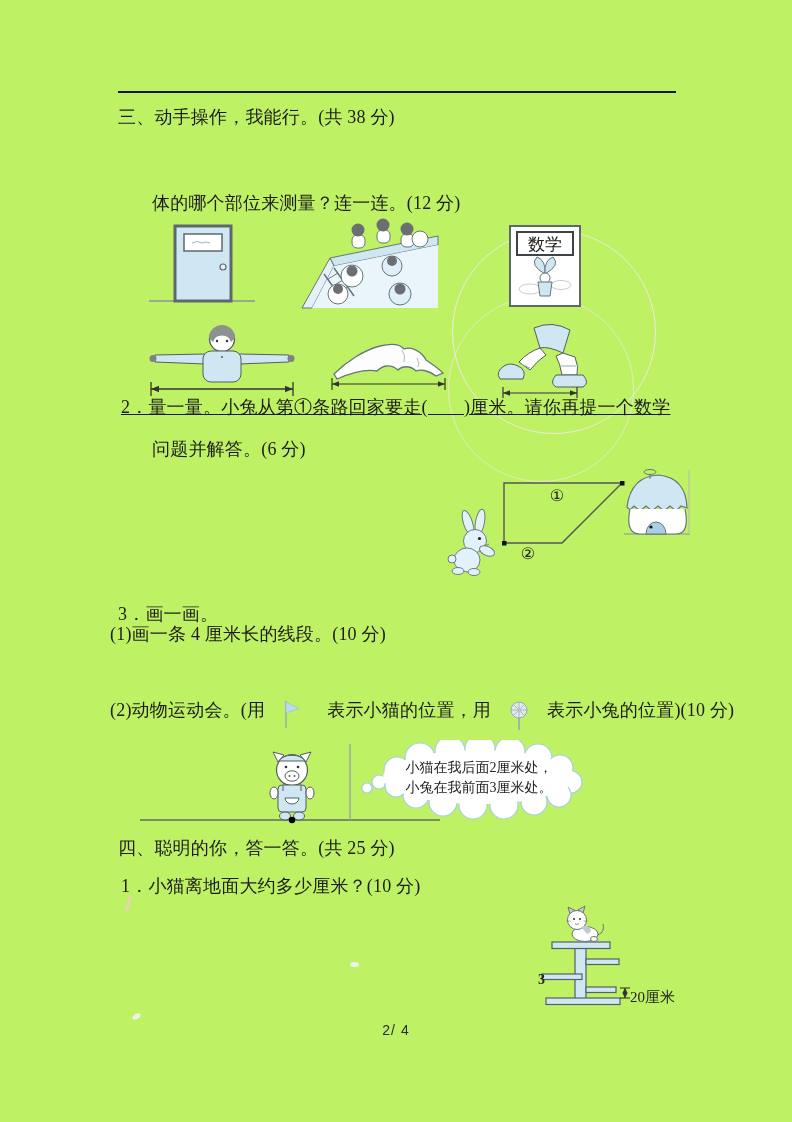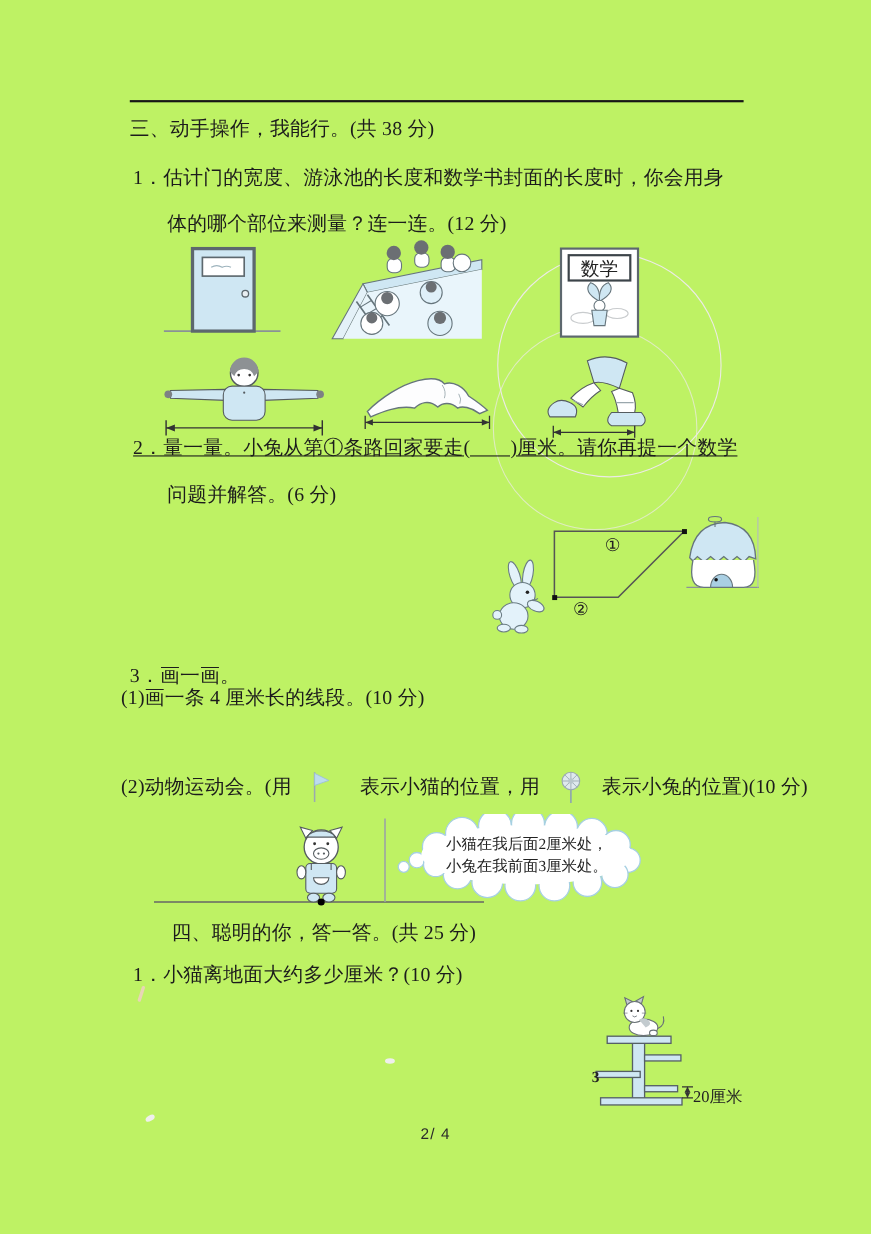--- a/index.html
+++ b/index.html
@@ -7,21 +7,21 @@
   .page {
     position:relative; width:792px; height:1122px; margin:0 auto;
     background:#bef264; overflow:hidden;
     font-family:"Liberation Serif","DejaVu Serif",serif;
     color:#1c1c1c;
   }
   .abs { position:absolute; }
   .line { font-size:18px; white-space:pre; letter-spacing:.2px; line-height:1.2; }
   .top-rule { left:118px; top:91px; width:558px; height:2px; background:#161616; }
   .wm-circle { border:1.5px solid #eceae6; border-radius:50%; }
-  .q3p2 { display:flex; align-items:center;gap:15px; }
+  .q3p2 { display:flex; align-items:flex-start;gap:15px; }
   .q3p2 .icon-slot { margin:0 3px -1px 3px; }
   .q3p2 .flag-gap { margin-right:12px; }
   .footer { left:0; right:0; top:1022px; text-align:center;
     font-family:"Liberation Sans","DejaVu Sans",sans-serif;
     font-size:14px; font-weight:400; color:#2a2a2a; letter-spacing:1px; }
   .artifact-pink { width:3px; height:15px; background:#f3cdc9; transform:rotate(18deg); border-radius:2px; opacity:.8; }
   .artifact-gray { width:9px; height:5px; background:#efefec; border-radius:50%; }
   svg { display:block; }
   svg text { font-family:"Liberation Serif","DejaVu Serif",serif; fill:#222; }
 </style>
@@ -30,21 +30,20 @@
 
 <div class="page">
 
   <div class="abs top-rule"></div>
 
   <div class="abs wm-circle" style="left:452px; top:230px; width:204px; height:204px;"></div>
   <div class="abs wm-circle" style="left:448px; top:296px; width:186px; height:186px; opacity:.7;"></div>
 
   <div class="abs line" style="left:118px; top:107px;">三、动手操作，我能行。(共 38 分)</div>
 
-  <div class="abs line" style="left:121px; top:151px;">1．估计门的宽度、游泳池的长度和数学书封面的长度时，你会用身</div>
   <div class="abs line" style="left:152px; top:193px;">体的哪个部位来测量？连一连。(12 分)</div>
 
   <svg class="abs" style="left:145px; top:220px;" width="115" height="88" viewBox="0 0 115 88">
     <line x1="4" y1="81" x2="110" y2="81" stroke="#8a9297" stroke-width="1.5"></line>
     <rect x="30" y="6" width="56" height="75" fill="#cfe7f3" stroke="#5d686e" stroke-width="3"></rect>
     <rect x="39" y="14" width="38" height="17" fill="#ffffff" stroke="#5d686e" stroke-width="1.5"></rect>
     <path d="M47,23 q5,-3 10,0 q4,-2 8,0" stroke="#9db3bd" stroke-width="1" fill="none"></path>
     <circle cx="78" cy="47" r="3" fill="#e8eef1" stroke="#5d686e" stroke-width="1.2"></circle>
   </svg>
 
@@ -238,21 +237,21 @@
         <circle cx="308" cy="62" r="14"></circle>
         <circle cx="281" cy="55" r="13"></circle>
         <circle cx="261" cy="46" r="11"></circle>
       </g>
       <ellipse cx="344" cy="37" rx="96" ry="27" fill="#ffffff"></ellipse>
       <text x="344" y="32" font-size="14" text-anchor="middle" fill="#3a4247">小猫在我后面2厘米处，</text>
       <text x="344" y="52" font-size="14" text-anchor="middle" fill="#3a4247">小兔在我前面3厘米处。</text>
     </g>
   </svg>
 
-  <div class="abs line" style="left:118px; top:838px;margin-left:38px;">四、聪明的你，答一答。(共 25 分)</div>
+  <div class="abs line" style="left:118px; top:838px;">四、聪明的你，答一答。(共 25 分)</div>
   <div class="abs line" style="left:121px; top:876px;">1．小猫离地面大约多少厘米？(10 分)</div>
 
   <svg class="abs" style="left:524px; top:902px;" width="175" height="112" viewBox="0 0 175 112">
     <g fill="#cfe7f3" stroke="#556066" stroke-width="1.2">
       <rect x="51" y="46" width="11" height="51"></rect>
       <rect x="28" y="40" width="58" height="6.5"></rect>
       <rect x="62" y="57" width="33" height="5.5"></rect>
       <rect x="18" y="72" width="40" height="5.5"></rect>
       <rect x="62" y="85" width="30" height="5.5"></rect>
       <rect x="22" y="96" width="74" height="6.5"></rect>

